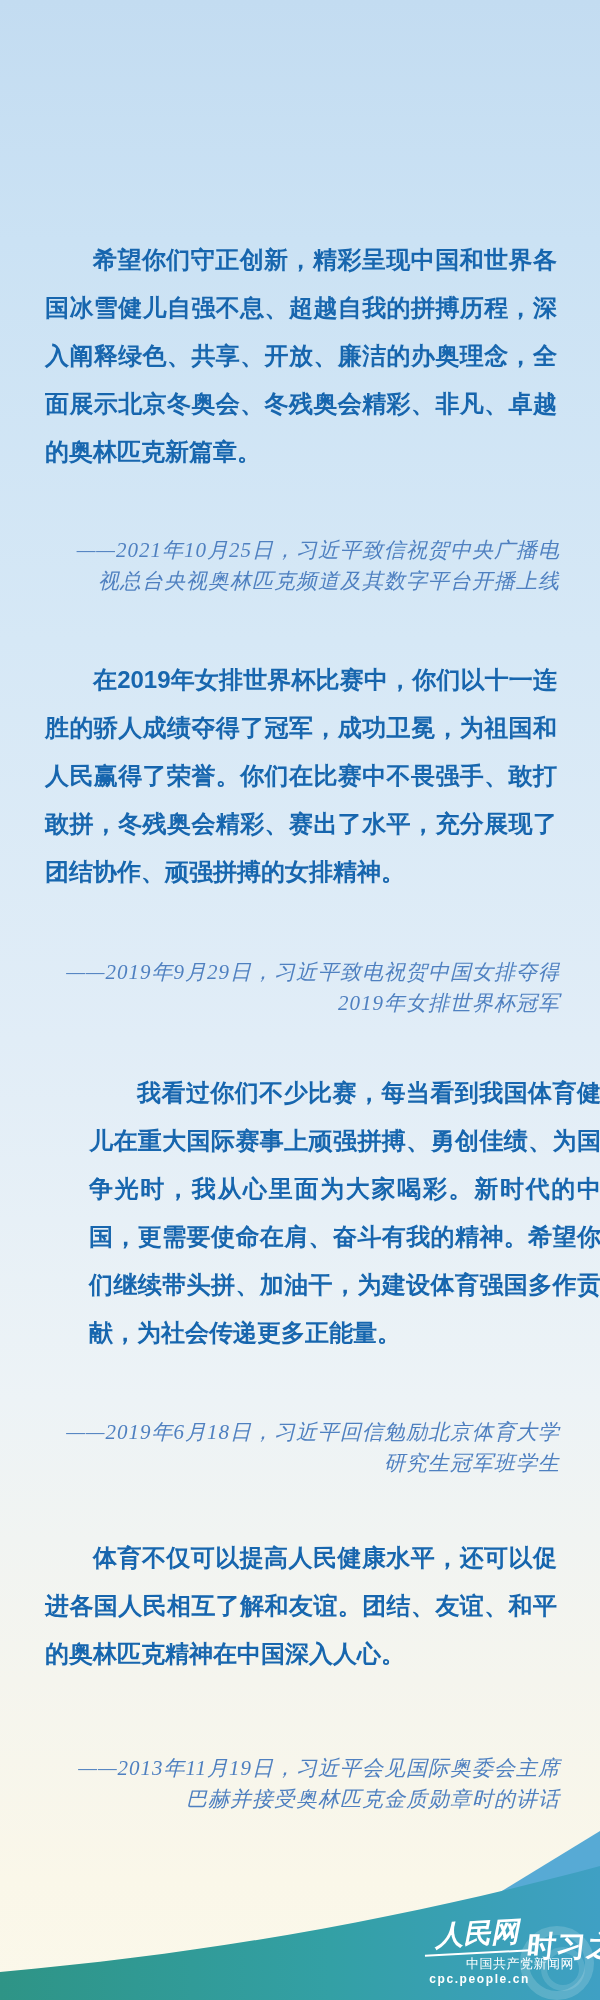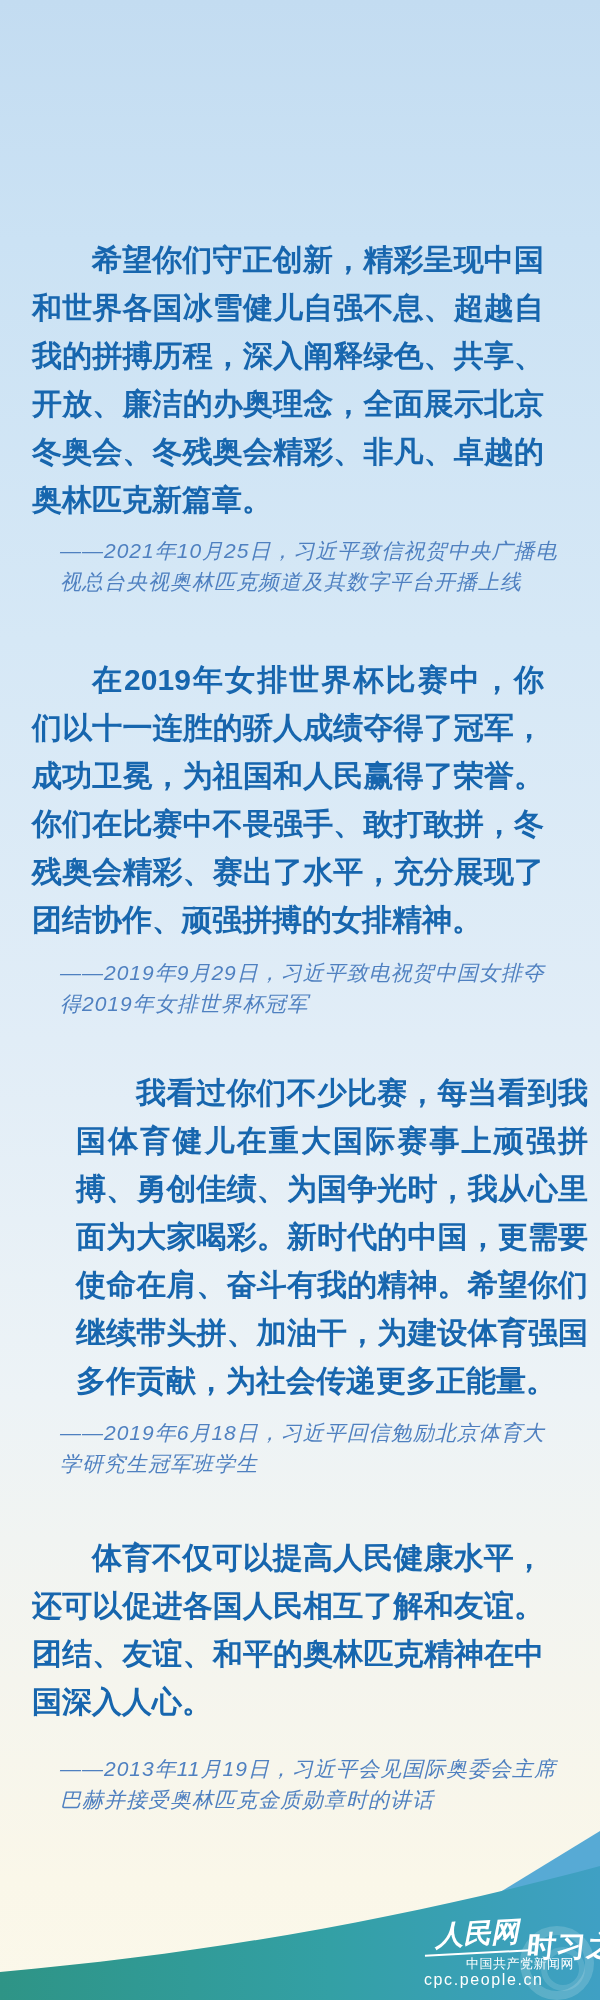--- a/index.html
+++ b/index.html
@@ -18,38 +18,39 @@
     top:94px; left:0; width:100%;
     text-align:center;
     font-size:57px;
     line-height:1.15;
     font-weight:900;
     letter-spacing:3px;
     color:#1e6ab2;
   }
   .quote-text {
     position:absolute;
-    left:32px; width:512px;
-    font-size:30px;
+    left:45px; width:512px;
+    font-size:24px;
     line-height:48px;
     font-weight:700;
     color:#1766ae;
     text-align:justify;
     text-indent:2em;
     word-break:break-all;
   }
   .quote-source {
     position:absolute;
     left:60px; width:500px;
+    text-align:right;
     font-size:21px;
     line-height:31px;
     letter-spacing:1px;
     color:#4f80c0;
     font-style:italic;
-    font-family:Liberation Sans, sans-serif;
+    font-family:Liberation Serif, serif;
   }
   .q1-text { top:236px; }
   .q1-source { top:535px; }
   .q2-text { top:656px; }
   .q2-source { top:957px; }
   .q3-text { top:1069px;margin-left:44px; }
   .q3-source { top:1417px; }
   .q4-text { top:1534px; }
   .q4-source { top:1753px; }
 
@@ -97,25 +98,26 @@
     margin-top:2px;
     font-size:13px;
     line-height:16px;
     font-weight:400;
     letter-spacing:0.5px;
     white-space:nowrap;
     margin-left:42px;
   }
   .pd-url {
     display:block;
-    font-size:16px;
+    font-size:12px;
     line-height:15px;
-    font-weight:400;
+    font-weight:700;
     letter-spacing:1.6px;
     white-space:nowrap;
+    text-align:right;
   }
   .column-logo {
     position:absolute;
     left:527px; top:1931px;
     font-size:29px;
     line-height:30px;
     font-weight:900;
     color:#ffffff;
     letter-spacing:1px;
     transform:skewX(-6deg);

